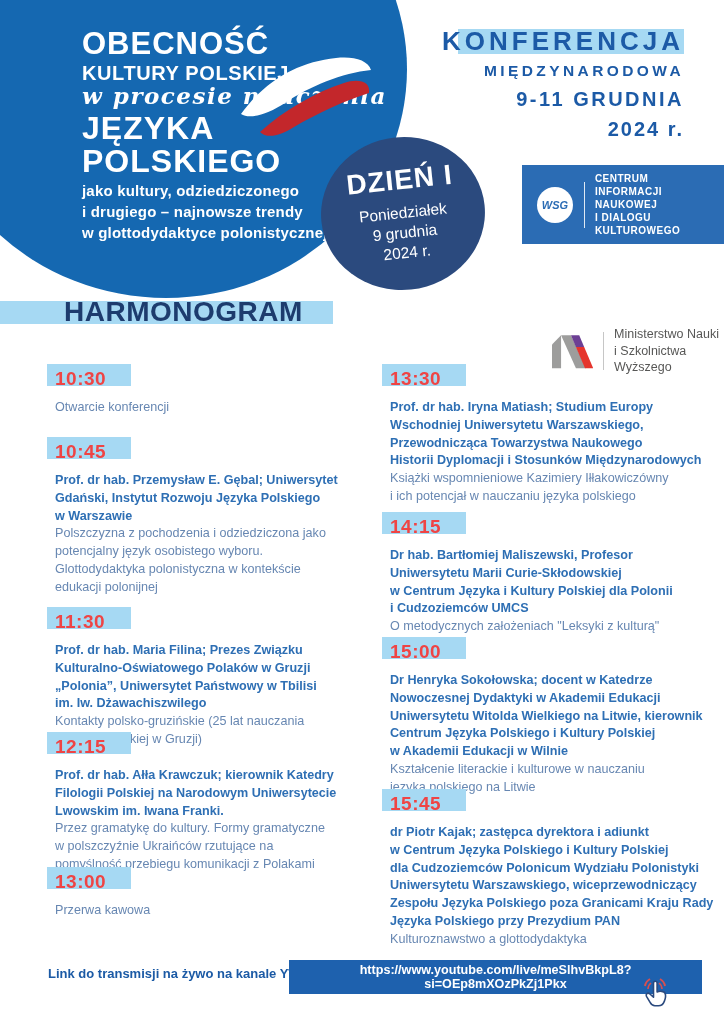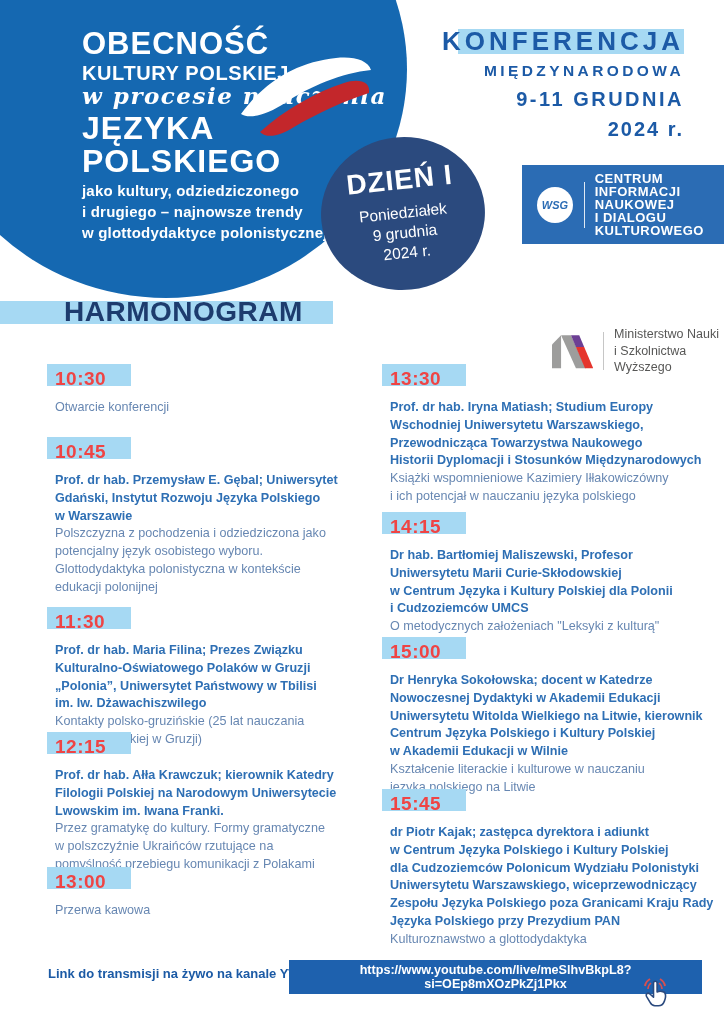--- a/index.html
+++ b/index.html
@@ -49,21 +49,21 @@
   .wsg {
     position:absolute; left:522px; top:165px; width:202px; height:79px;
     background:#2b6cb4; display:flex; align-items:center; padding-left:15px;
   }
   .wsg-globe {
     width:36px; height:36px; border-radius:50%; background:#ffffff;
     display:flex; align-items:center; justify-content:center;
     font-size:11px; font-weight:800; font-style:italic; color:#2b6cb4; flex:0 0 auto;
   }
   .wsg-div { width:1px; height:46px; background:rgba(255,255,255,.85); margin:0 10px 0 11px; }
-  .wsg-txt { color:#ffffff; font-size:13px; font-weight:700; letter-spacing:0.5px; line-height:13px; }
+  .wsg-txt { color:#ffffff; font-size:10px; font-weight:700; letter-spacing:0.5px; line-height:13px; }
 
   .irjp { position:absolute; left:578px; top:260px; display:flex; align-items:center; }
   .irjp-txt { margin-left:10px; }
   .irjp-l1 { font-size:11px; color:#58595b; letter-spacing:0.8px; line-height:14px; }
   .irjp-l2 { font-size:11.5px; color:#3c3c3b; font-weight:700; letter-spacing:0.6px; line-height:15px; }
 
   .mnisw { position:absolute; left:552px; top:326px; display:flex; align-items:center; }
   .mnisw-div { width:1px; height:38px; background:#c6c6c6; margin:0 10px; }
   .mnisw-txt { font-size:12.5px; color:#575756; line-height:16.5px; }
 

